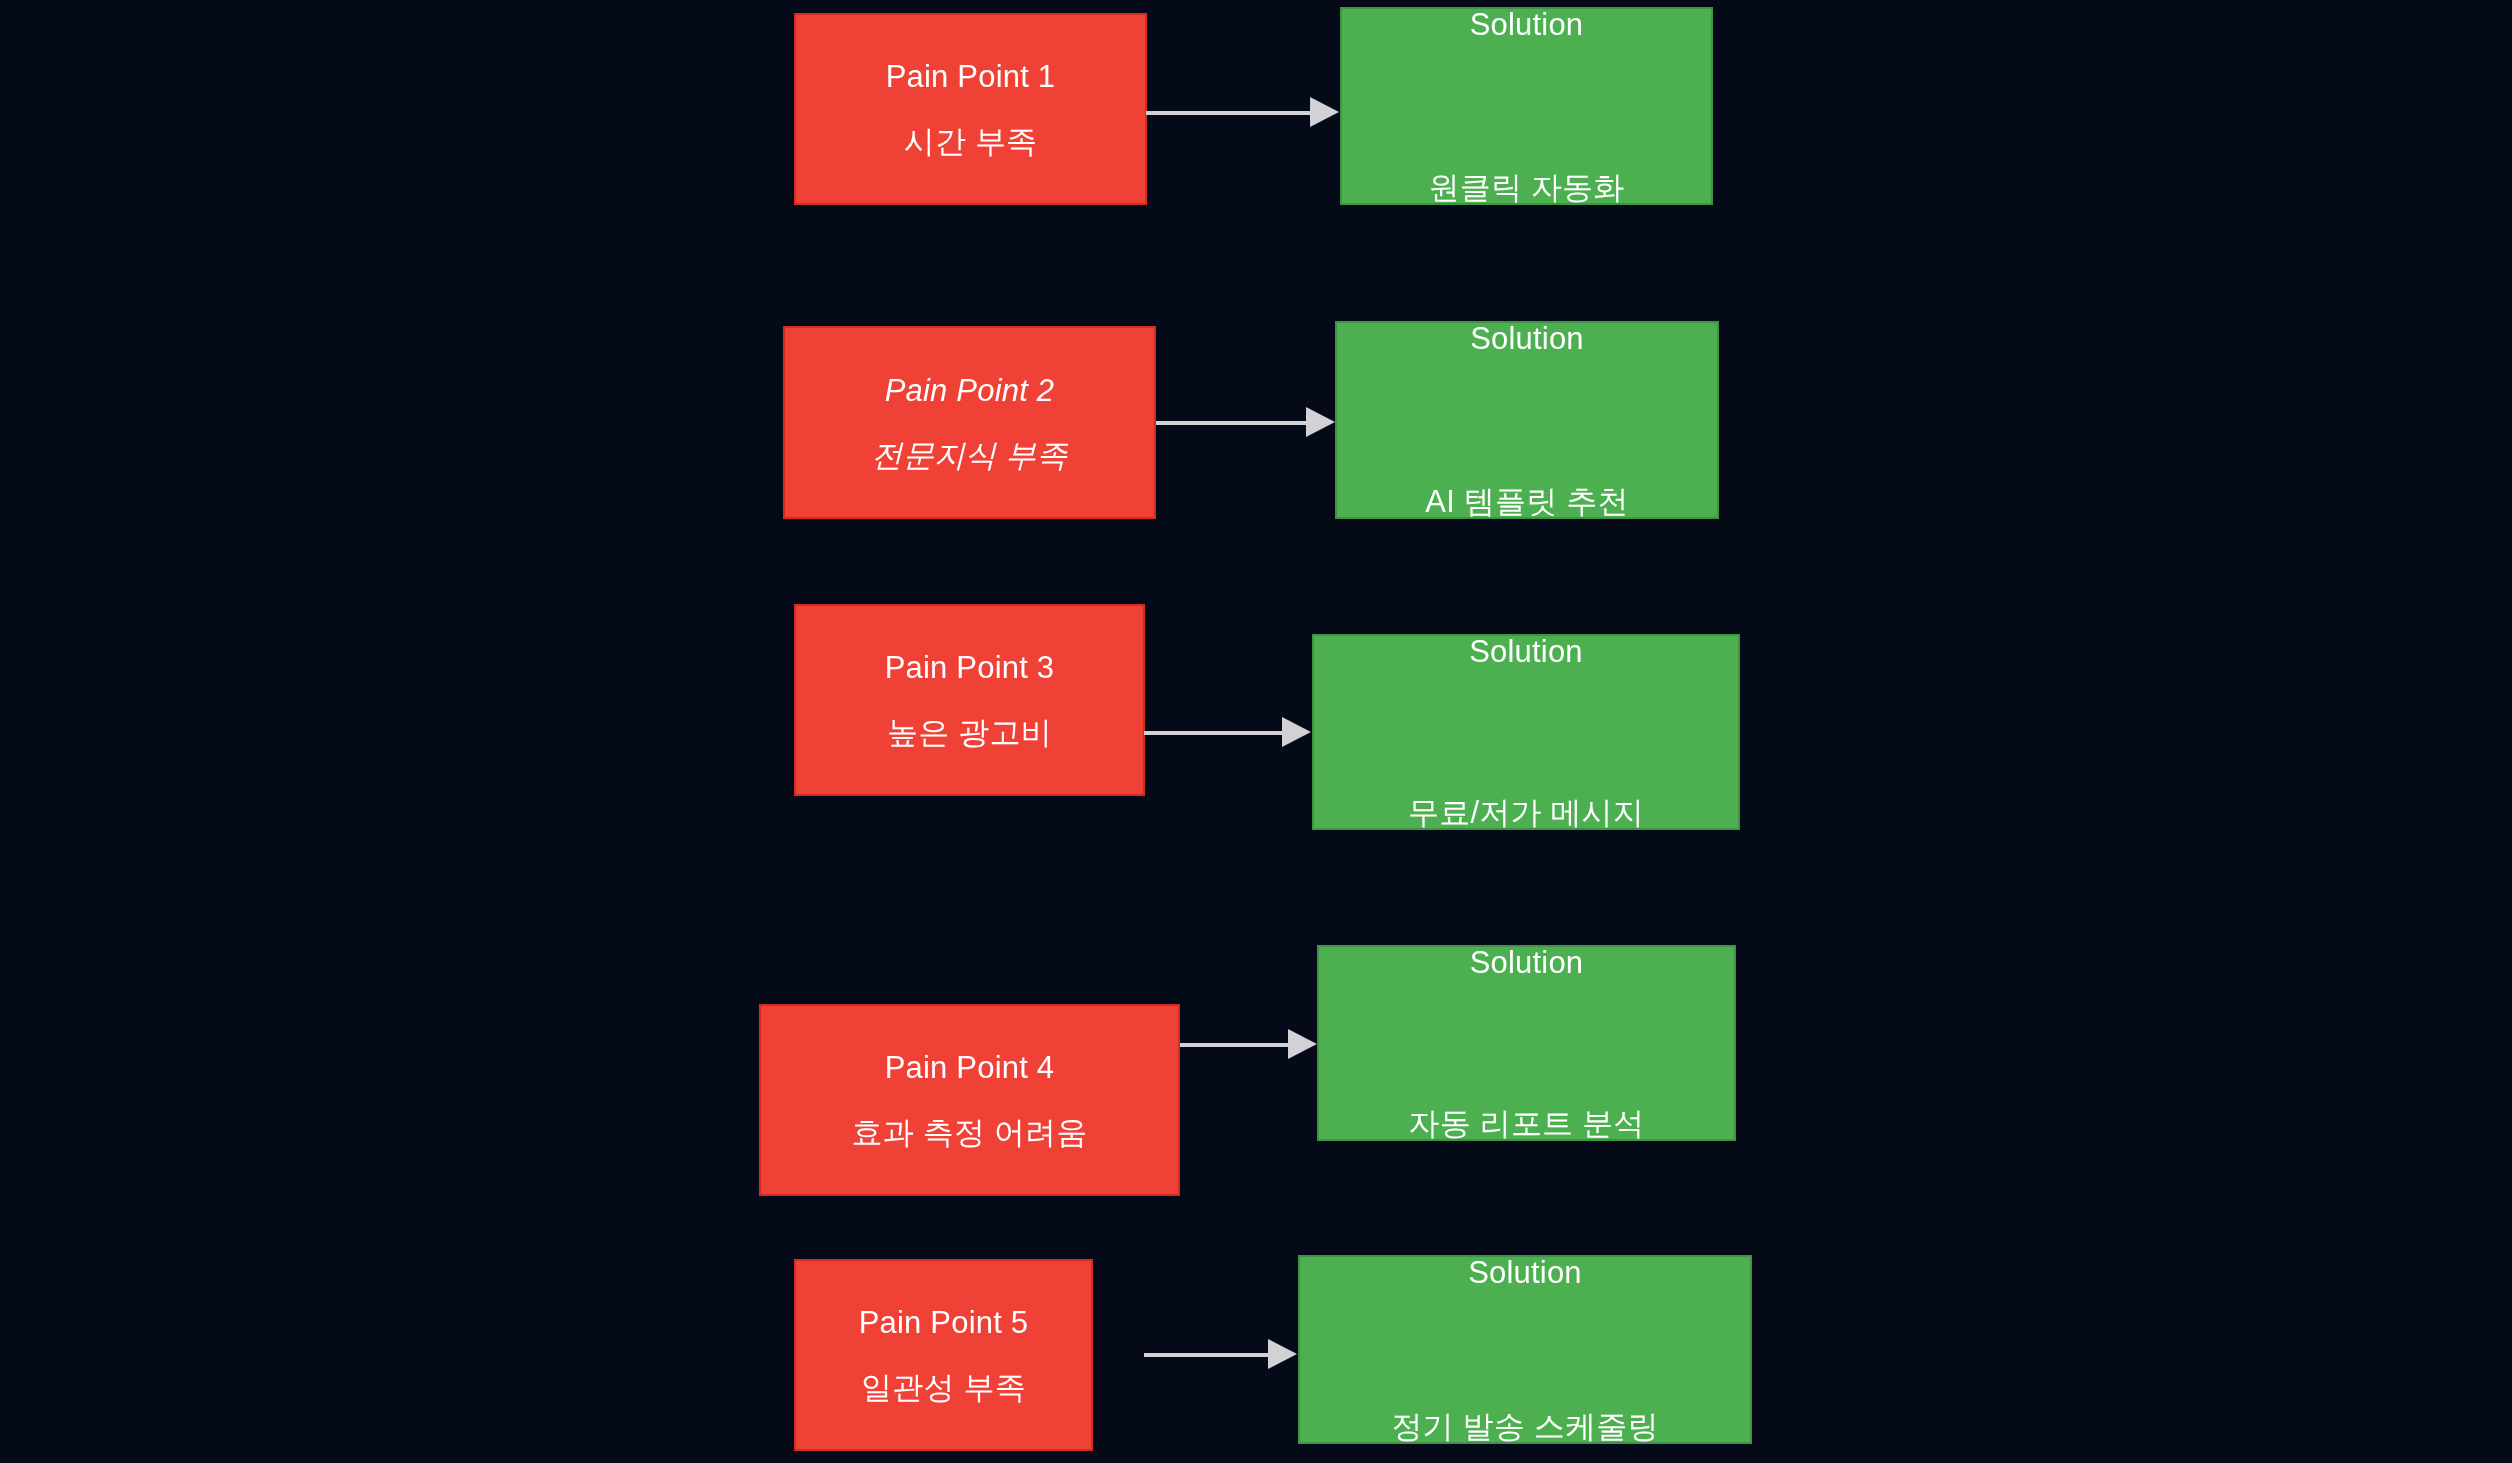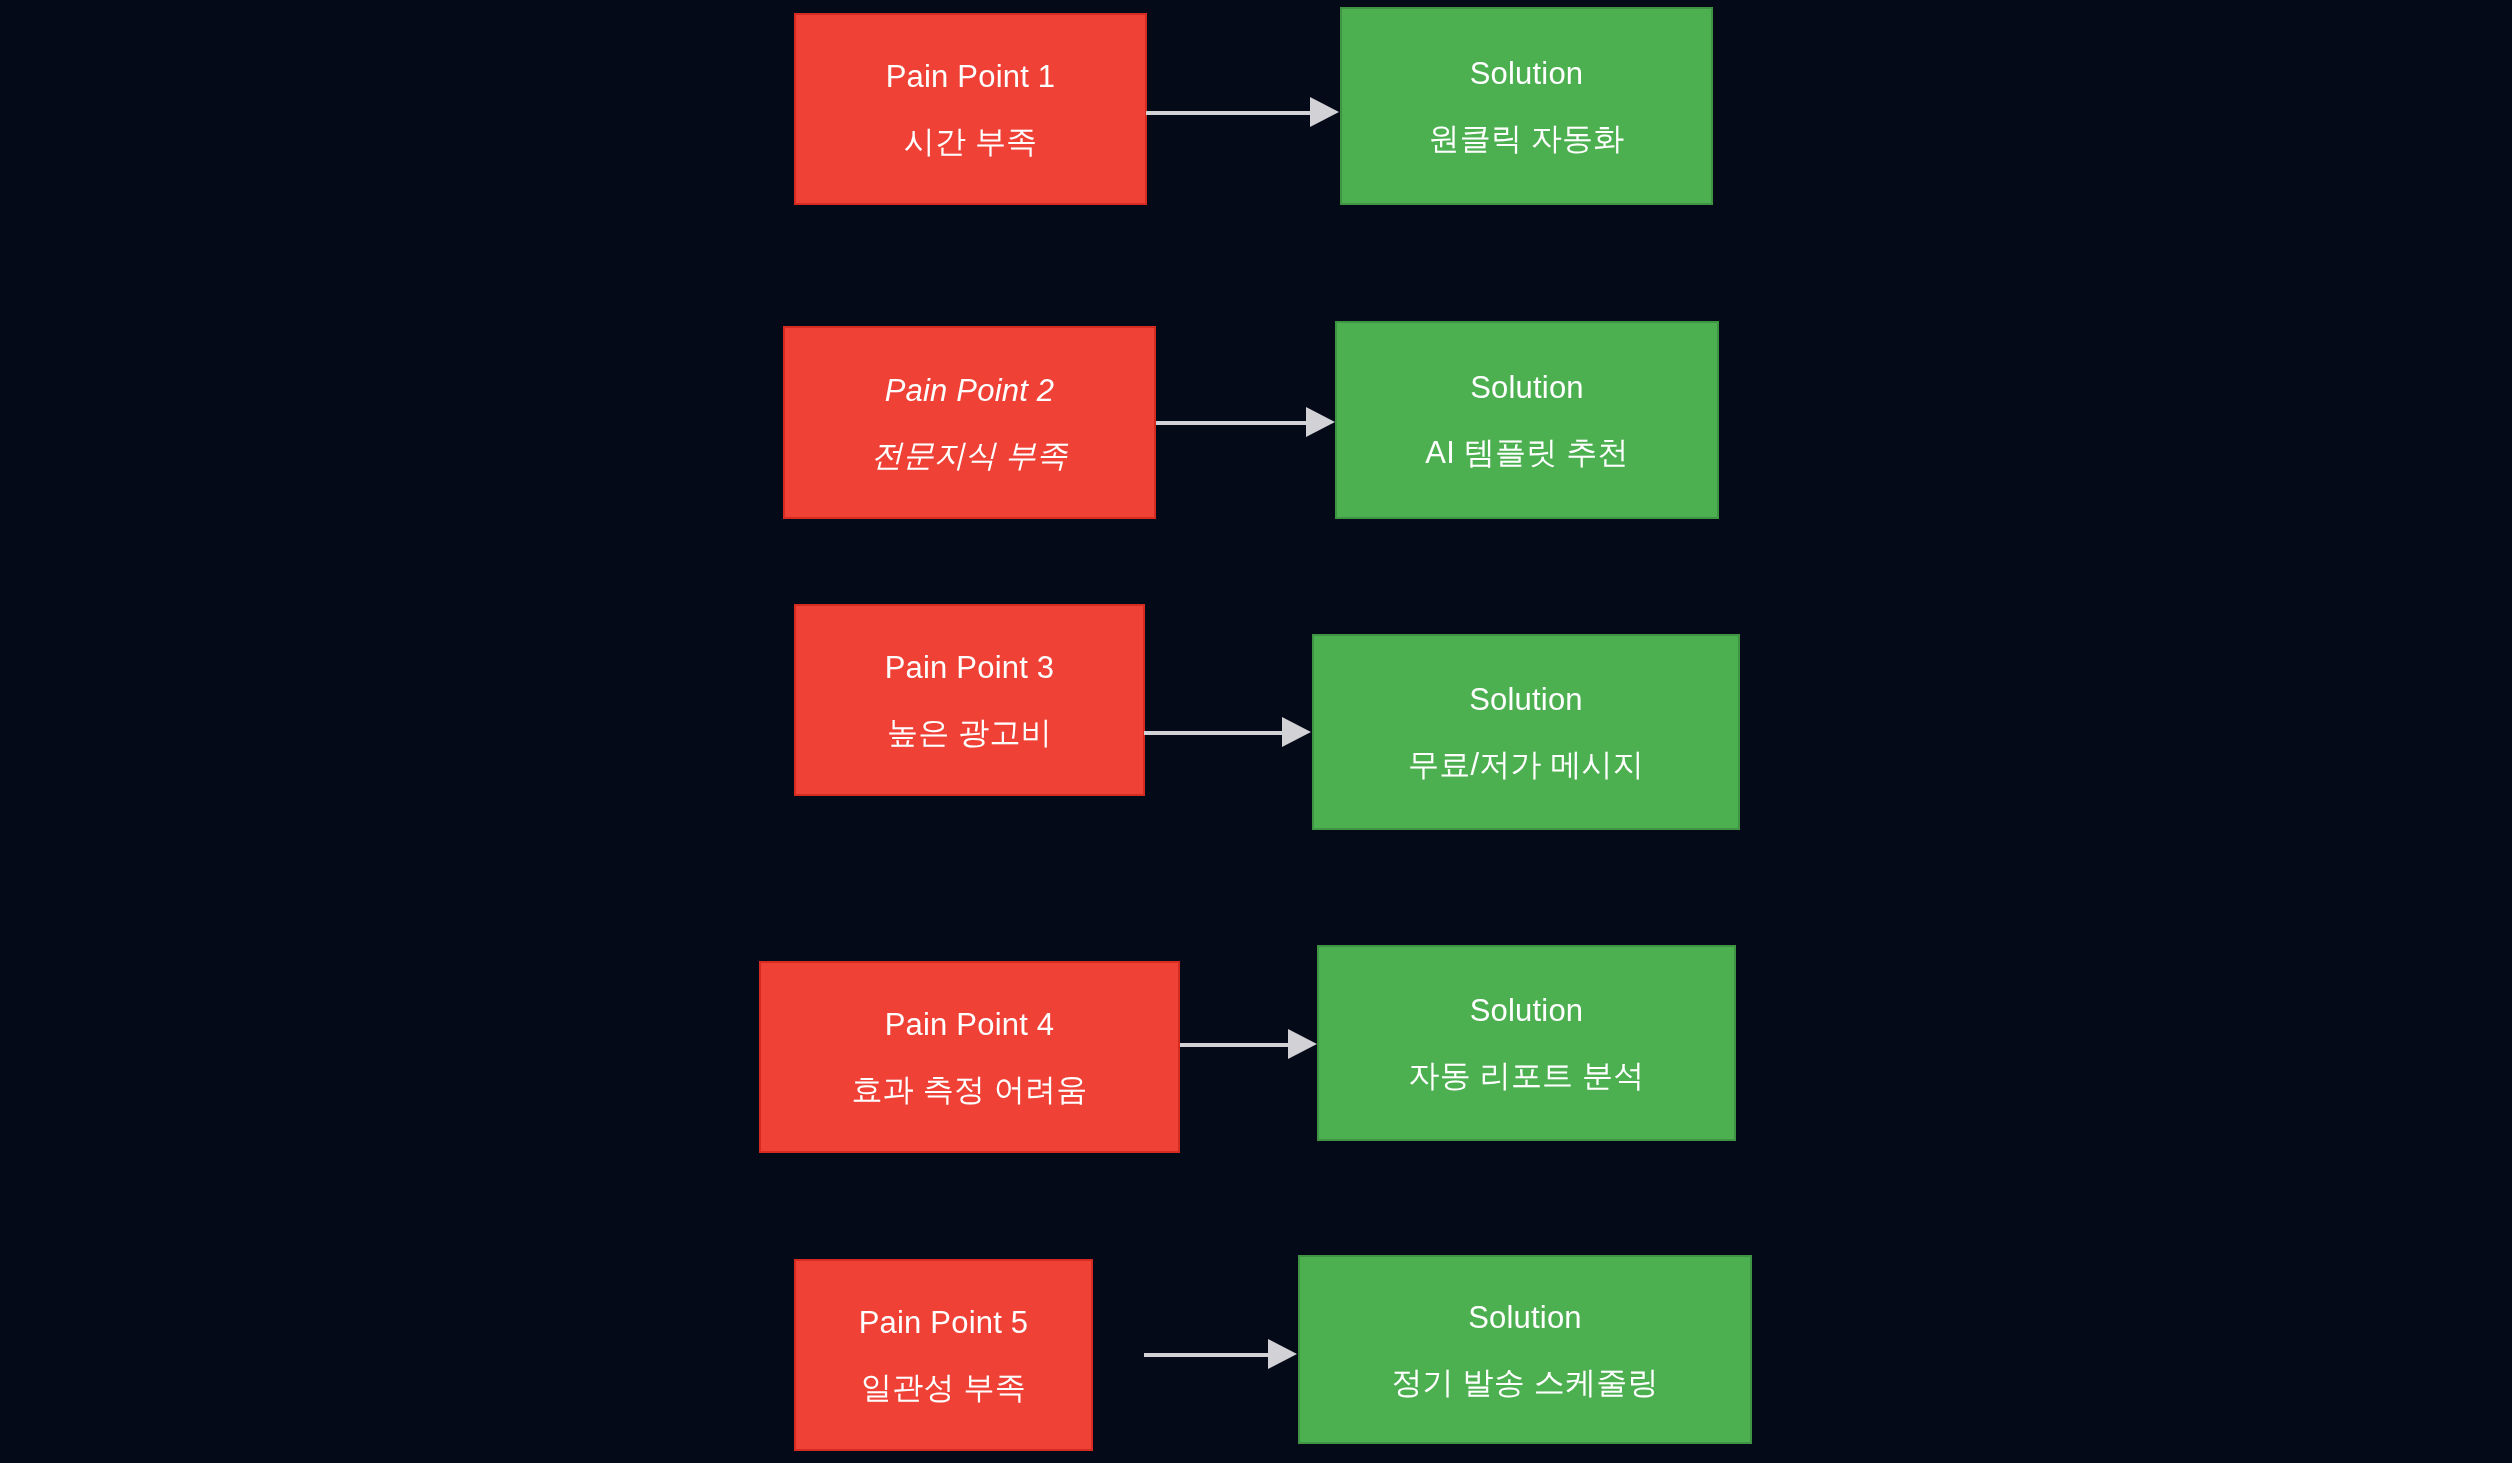--- a/index.html
+++ b/index.html
@@ -47,20 +47,21 @@
   }
   .node .line1 { margin-bottom: 26px; }
 
   .node.pain {
     background: #ef4136;
     border: 2.8px solid #d62b20;
   }
   .node.solution {
     background: #4cb050;
     border: 2.8px solid #3f9443;
+    justify-content: space-between;
   }
 
   .connector {
     position: absolute;
     height: 0;
   }
   .connector .shaft {
     position: absolute;
     left: 0;
     top: -1.8px;
@@ -117,21 +118,21 @@
       <div class="connector" style="left: 1144px; top: 733px; width: 168px;">
         <div class="shaft" style="width: 140px; background: rgb(210, 210, 214);"></div>
         <div class="head" style="left: 138px; border-left-color: rgb(210, 210, 214);"></div>
       </div>
       <div class="node solution" style="left: 1312px; top: 634px; width: 428px; height: 196px; background: rgb(76, 176, 80); border-color: rgb(63, 148, 67); color: rgb(255, 255, 255);">
         <span class="line1">Solution</span>
         <span class="line2">무료/저가 메시지</span>
       </div>
     </div>
     <div class="row">
-      <div class="node pain" style="left: 759px; top: 961px; width: 421px; height: 192px; background: rgb(239, 65, 54); border-color: rgb(214, 43, 32); color: rgb(255, 255, 255);">
+      <div class="node pain" style="left: 759px; top: 1004px; width: 421px; height: 192px; background: rgb(239, 65, 54); border-color: rgb(214, 43, 32); color: rgb(255, 255, 255);">
         <span class="line1">Pain Point 4</span>
         <span class="line2">효과 측정 어려움</span>
       </div>
       <div class="connector" style="left: 1180px; top: 1045px; width: 138px;">
         <div class="shaft" style="width: 110px; background: rgb(210, 210, 214);"></div>
         <div class="head" style="left: 108px; border-left-color: rgb(210, 210, 214);"></div>
       </div>
       <div class="node solution" style="left: 1317px; top: 945px; width: 419px; height: 196px; background: rgb(76, 176, 80); border-color: rgb(63, 148, 67); color: rgb(255, 255, 255);">
         <span class="line1">Solution</span>
         <span class="line2">자동 리포트 분석</span>

